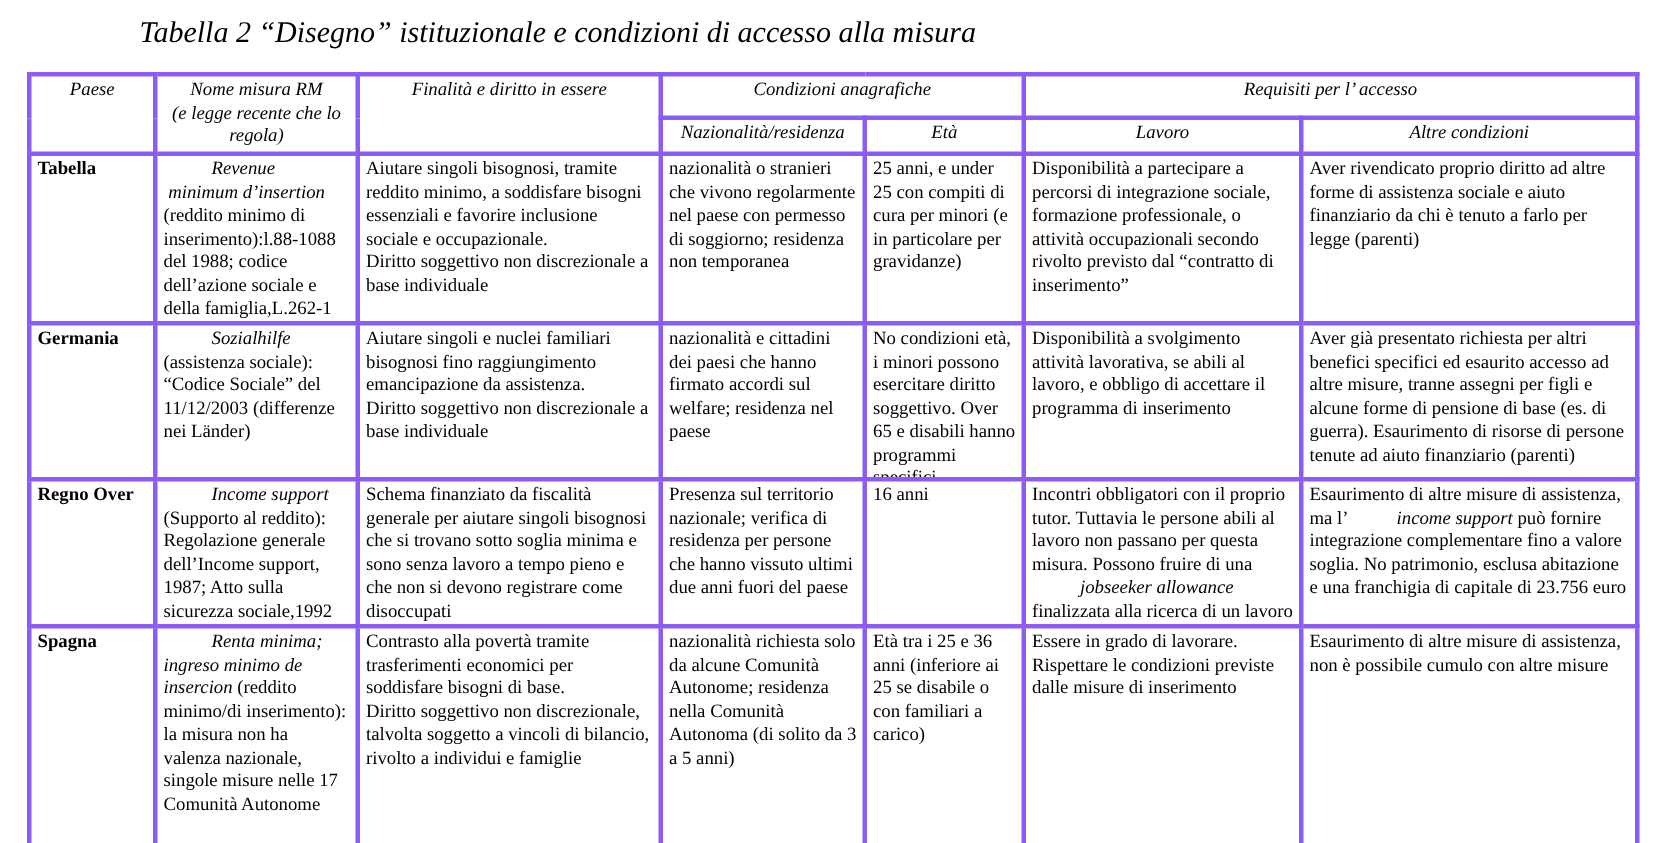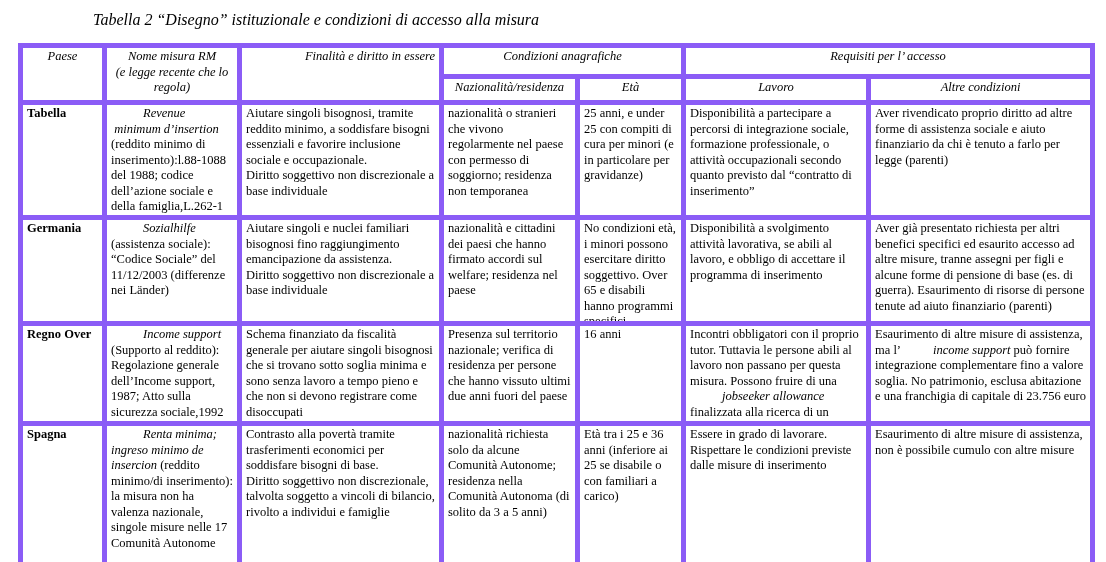--- a/index.html
+++ b/index.html
@@ -5,47 +5,47 @@
   html,body { margin:0; padding:0; background:#ffffff; }
   body {
     width:1106px; height:562px;
     font-family:"Liberation Serif","DejaVu Serif",serif;
     color:#000;
     overflow:hidden;
   }
   .page { padding:11px 16px 0 18px; }
   .doc-title {
     font-style:italic;
-    font-size:16px;
+    font-size:20px;
     margin:0 0 14px 75px;
     white-space:nowrap;
   }
   table.rm-table {
     border-collapse:collapse;
     table-layout:fixed;
     width:1072px;
     border:1px solid #000;
     border-bottom-width:2px;
   }
   .rm-table th, .rm-table td {
-    border:5px solid #8b5cf6;
+    border:3px solid #8b5cf6;
     vertical-align:top;
     font-size:12.5px;
     line-height:15.5px;
     padding:1px 4px 0 4px;
     overflow:hidden;
   }
   .rm-table th {
     font-style:italic;
     font-weight:normal;
     text-align:center;
     vertical-align:top;
     white-space:pre-wrap;
   }
-  .rm-table th.h-left { text-align:right; }
+  .rm-table th.h-left { text-align:center; }
   .hr1 th { height:25px; }
   .hr2 th { height:20px; }
   .cb { white-space:pre-wrap; overflow:hidden; }
   tr.r0 .cb { height:109px; }
   tr.r1 .cb { height:100px; }
   tr.r2 .cb { height:94px;  }
   tr.r3 .cb { height:164px; }
   td.paese { font-weight:bold; }
   .it { font-style:italic;margin-left:32px; }
 </style>
@@ -95,21 +95,21 @@
             <div class="cb"><span>Aiutare singoli bisognosi, tramite reddito minimo, a soddisfare bisogni essenziali e favorire inclusione sociale e occupazionale.
 Diritto soggettivo non discrezionale a base individuale</span></div>
           </td>
         <td>
             <div class="cb"><span>nazionalità o stranieri che vivono regolarmente nel paese con permesso di soggiorno; residenza non temporanea</span></div>
           </td>
         <td>
             <div class="cb"><span>25 anni, e under 25 con compiti di cura per minori (e in particolare per gravidanze)</span></div>
           </td>
         <td>
-            <div class="cb"><span>Disponibilità a partecipare a percorsi di integrazione sociale, formazione professionale, o attività occupazionali secondo quanto previsto dal “contratto di inserimento”</span></div>
+            <div class="cb"><span>Disponibilità a partecipare a percorsi di integrazione sociale, formazione professionale, o attività occupazionali secondo rivolto previsto dal “contratto di inserimento”</span></div>
           </td>
         <td>
             <div class="cb"><span>Aver rivendicato proprio diritto ad altre forme di assistenza sociale e aiuto finanziario da chi è tenuto a farlo per legge (parenti)</span></div>
           </td>
       </tr>
       <tr class="r1">
         <td class="paese">
             <div class="cb">Germania</div>
           </td>
         <td>

